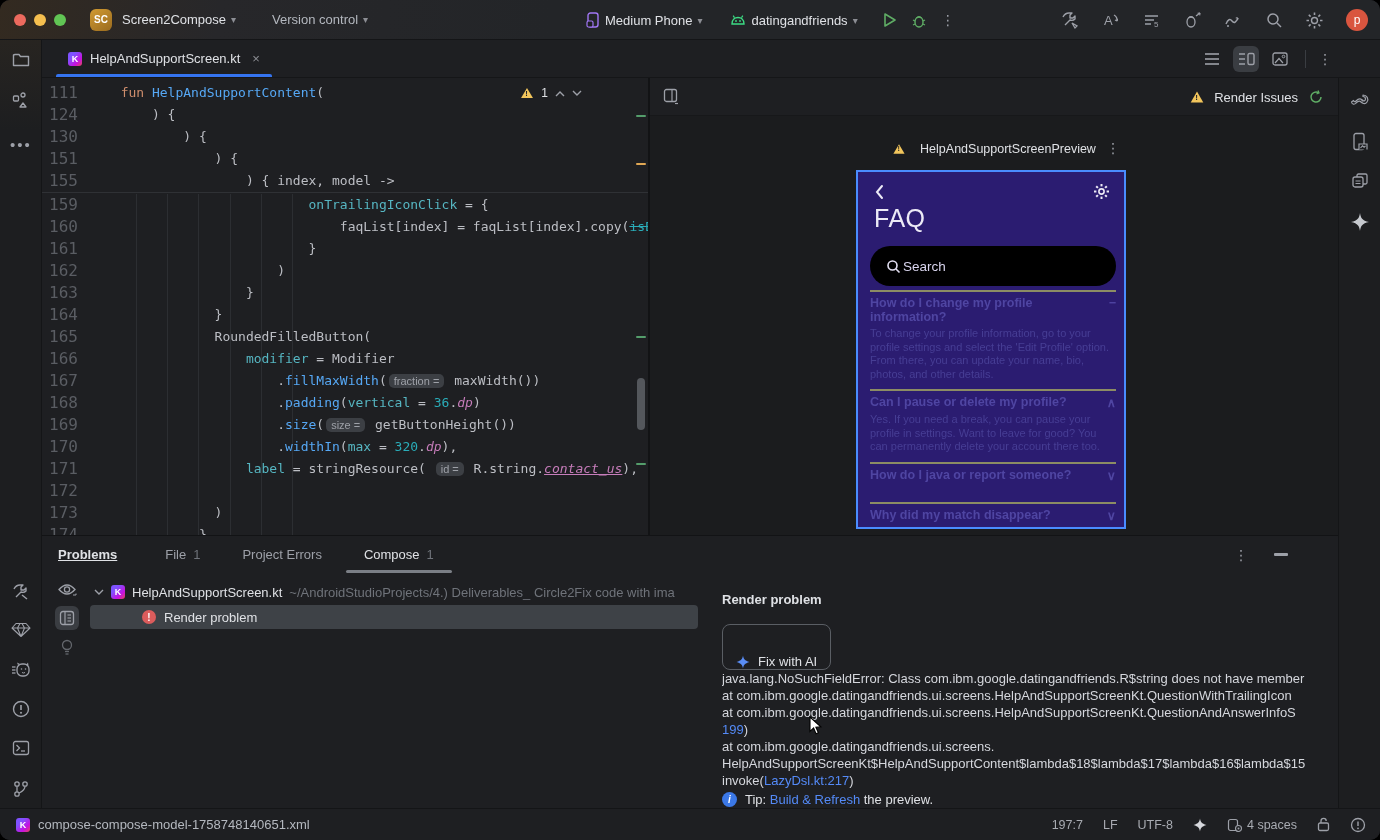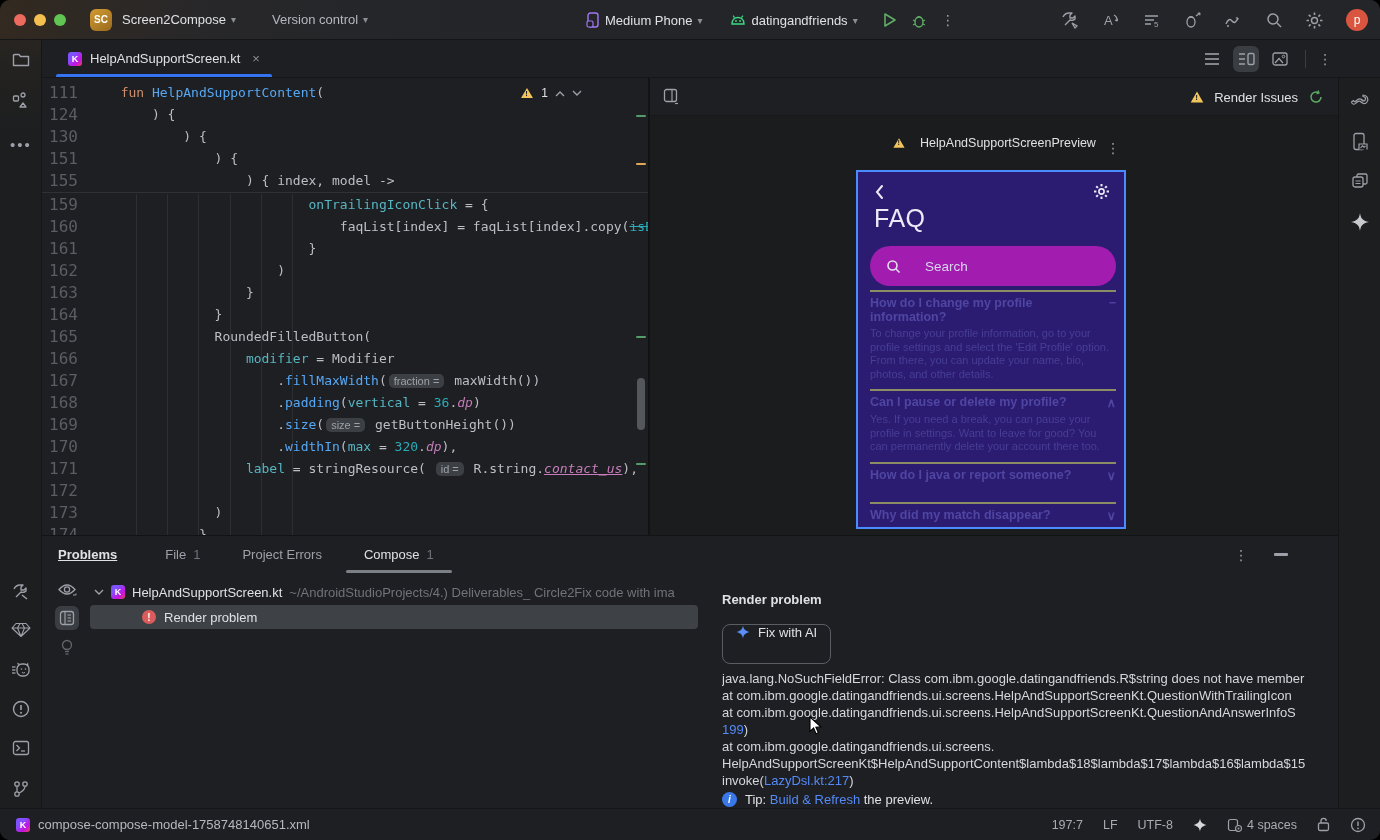--- a/index.html
+++ b/index.html
@@ -57,26 +57,26 @@
   .inspections{position:absolute;right:66px;top:8px;display:flex;align-items:center;gap:7px;background:#1e1f22;font-family:"Liberation Sans",sans-serif;font-size:12px;color:#dfe1e5;}
   .stripe{position:absolute;right:2px;width:10px;}
   .mark{position:absolute;right:0;width:10px;height:2px;border-radius:1px;}
   .thumb{position:absolute;right:1px;width:8px;height:52px;border-radius:4px;background:#54575c;}
   .vsplit{position:absolute;left:648px;top:78px;width:2px;height:457px;background:#121315;}
 
   
   .preview{position:absolute;left:650px;top:78px;width:688px;height:457px;background:#1b1c1e;overflow:hidden;}
   .pv-toolbar{position:absolute;left:0;top:0;width:100%;height:38px;border-bottom:1px solid #17181a;background:#1e1f22;box-sizing:border-box;display:flex;align-items:center;}
   .pv-right{position:absolute;right:14px;top:0;height:38px;display:flex;align-items:center;gap:10px;}
-  .pv-label{position:absolute;left:0;top:58px;width:100%;display:flex;justify-content:center;align-items:center;gap:14px;font-size:12.5px;color:#dfe1e5;}
+  .pv-label{position:absolute;left:0;top:64px;width:100%;display:flex;justify-content:center;align-items:center;gap:14px;font-size:12.5px;color:#dfe1e5;}
   .pv-kebab{position:absolute;left:456px;top:62px;color:#9da0a8;font-size:14px;}
   .phone{position:absolute;left:206px;top:92px;width:270px;height:359px;background:#2b1c71;border:2px solid #4a8cff;box-sizing:border-box;overflow:hidden;}
   .ph-top{position:absolute;left:0;top:0;width:100%;height:40px;}
   .ph-title{position:absolute;left:16px;top:32px;font-size:25px;color:#eceaf6;letter-spacing:.5px;}
-  .ph-search{position:absolute;left:12px;top:74px;width:246px;height:40px;border-radius:21px;background:#a21caf;display:flex;align-items:center;box-sizing:border-box;padding-left:16px;gap:24px;color:#d9d5ee;font-size:13.5px;}
+  .ph-search{position:absolute;left:12px;top:74px;width:246px;height:40px;border-radius:21px;background:#000000;display:flex;align-items:center;box-sizing:border-box;padding-left:16px;gap:2px;color:#d9d5ee;font-size:13.5px;}
   .ph-faq{position:absolute;left:12px;top:118px;width:246px;}
   .faq-div{height:2px;background:#8c8c64;margin:0;}
   .faq-q{display:flex;justify-content:space-between;color:#4f45a2;font-weight:bold;font-size:12.5px;padding:4px 0 3px 0;}
   .faq-a{color:#473e95;font-size:11px;line-height:13.5px;padding-bottom:8px;}
   .faq-item{min-height:38px;}
 
   
   .problems{position:absolute;left:42px;top:535px;width:1296px;height:273px;background:#1e1f22;border-top:1px solid #121315;box-sizing:border-box;}
   .pb-header{position:absolute;left:0;top:0;width:100%;height:37px;display:flex;align-items:center;}
   .pb-title{font-weight:bold;margin-left:16px;text-decoration:underline;}
@@ -85,21 +85,21 @@
   .pb-tab .cnt{color:#6f737a;}
   .pb-tab.sel{color:#dfe1e5;}
   .pb-tab.sel:after{content:"";position:absolute;left:-18px;right:-18px;bottom:0;height:3px;background:#7b7f86;border-radius:2px;}
   .pb-hdr-right{position:absolute;right:50px;top:0;height:37px;display:flex;align-items:center;gap:26px;color:#9da0a8;}
   .pb-iconcol{position:absolute;left:8px;top:46px;width:34px;display:flex;flex-direction:column;align-items:center;gap:9px;}
   .toggle-on{background:#3a3d42;border-radius:6px;padding:4px;}
   .tree-row1{position:absolute;left:52px;top:44px;height:24px;display:flex;align-items:center;gap:7px;width:616px;overflow:hidden;white-space:nowrap;}
   .tree-path{color:#6f737a;}
   .tree-row2{position:absolute;left:48px;top:69px;width:608px;height:24px;background:#3e4247;border-radius:4px;display:flex;align-items:center;gap:8px;padding-left:52px;box-sizing:border-box;}
   .detail-title{position:absolute;left:680px;top:56px;font-weight:bold;}
-  .fixai{position:absolute;left:680px;top:88px;height:40px;border:1px solid #5a5e64;border-radius:8px;background:transparent;color:#dfe1e5;font-size:13px;display:flex;align-items:flex-start;gap:8px;padding:0 13px;font-family:"Liberation Sans",sans-serif;}
+  .fixai{position:absolute;left:680px;top:88px;height:46px;border:1px solid #5a5e64;border-radius:8px;background:transparent;color:#dfe1e5;font-size:13px;display:flex;align-items:flex-end;gap:8px;padding:0 13px;font-family:"Liberation Sans",sans-serif;}
   .stack{position:absolute;left:680px;top:134px;width:614px;overflow:hidden;color:#d5d7dd;font-size:13px;line-height:17px;}
   .stack div{white-space:nowrap;overflow:hidden;}
   .stack .link{color:#548af7;}
   .tipline{position:absolute;left:680px;top:256px;display:flex;align-items:center;gap:8px;font-size:13px;}
   .tipline .link{color:#548af7;}
 
   
   .statusbar{position:absolute;left:0;top:808px;width:1380px;height:32px;border-top:1px solid #141517;box-sizing:border-box;background:#1e1f22;display:flex;align-items:center;color:#b4b8bf;}
   .sb-left{display:flex;align-items:center;gap:8px;margin-left:16px;}
   .sb-right{position:absolute;right:14px;display:flex;align-items:center;gap:20px;color:#a8abb2;font-size:12.5px;}

